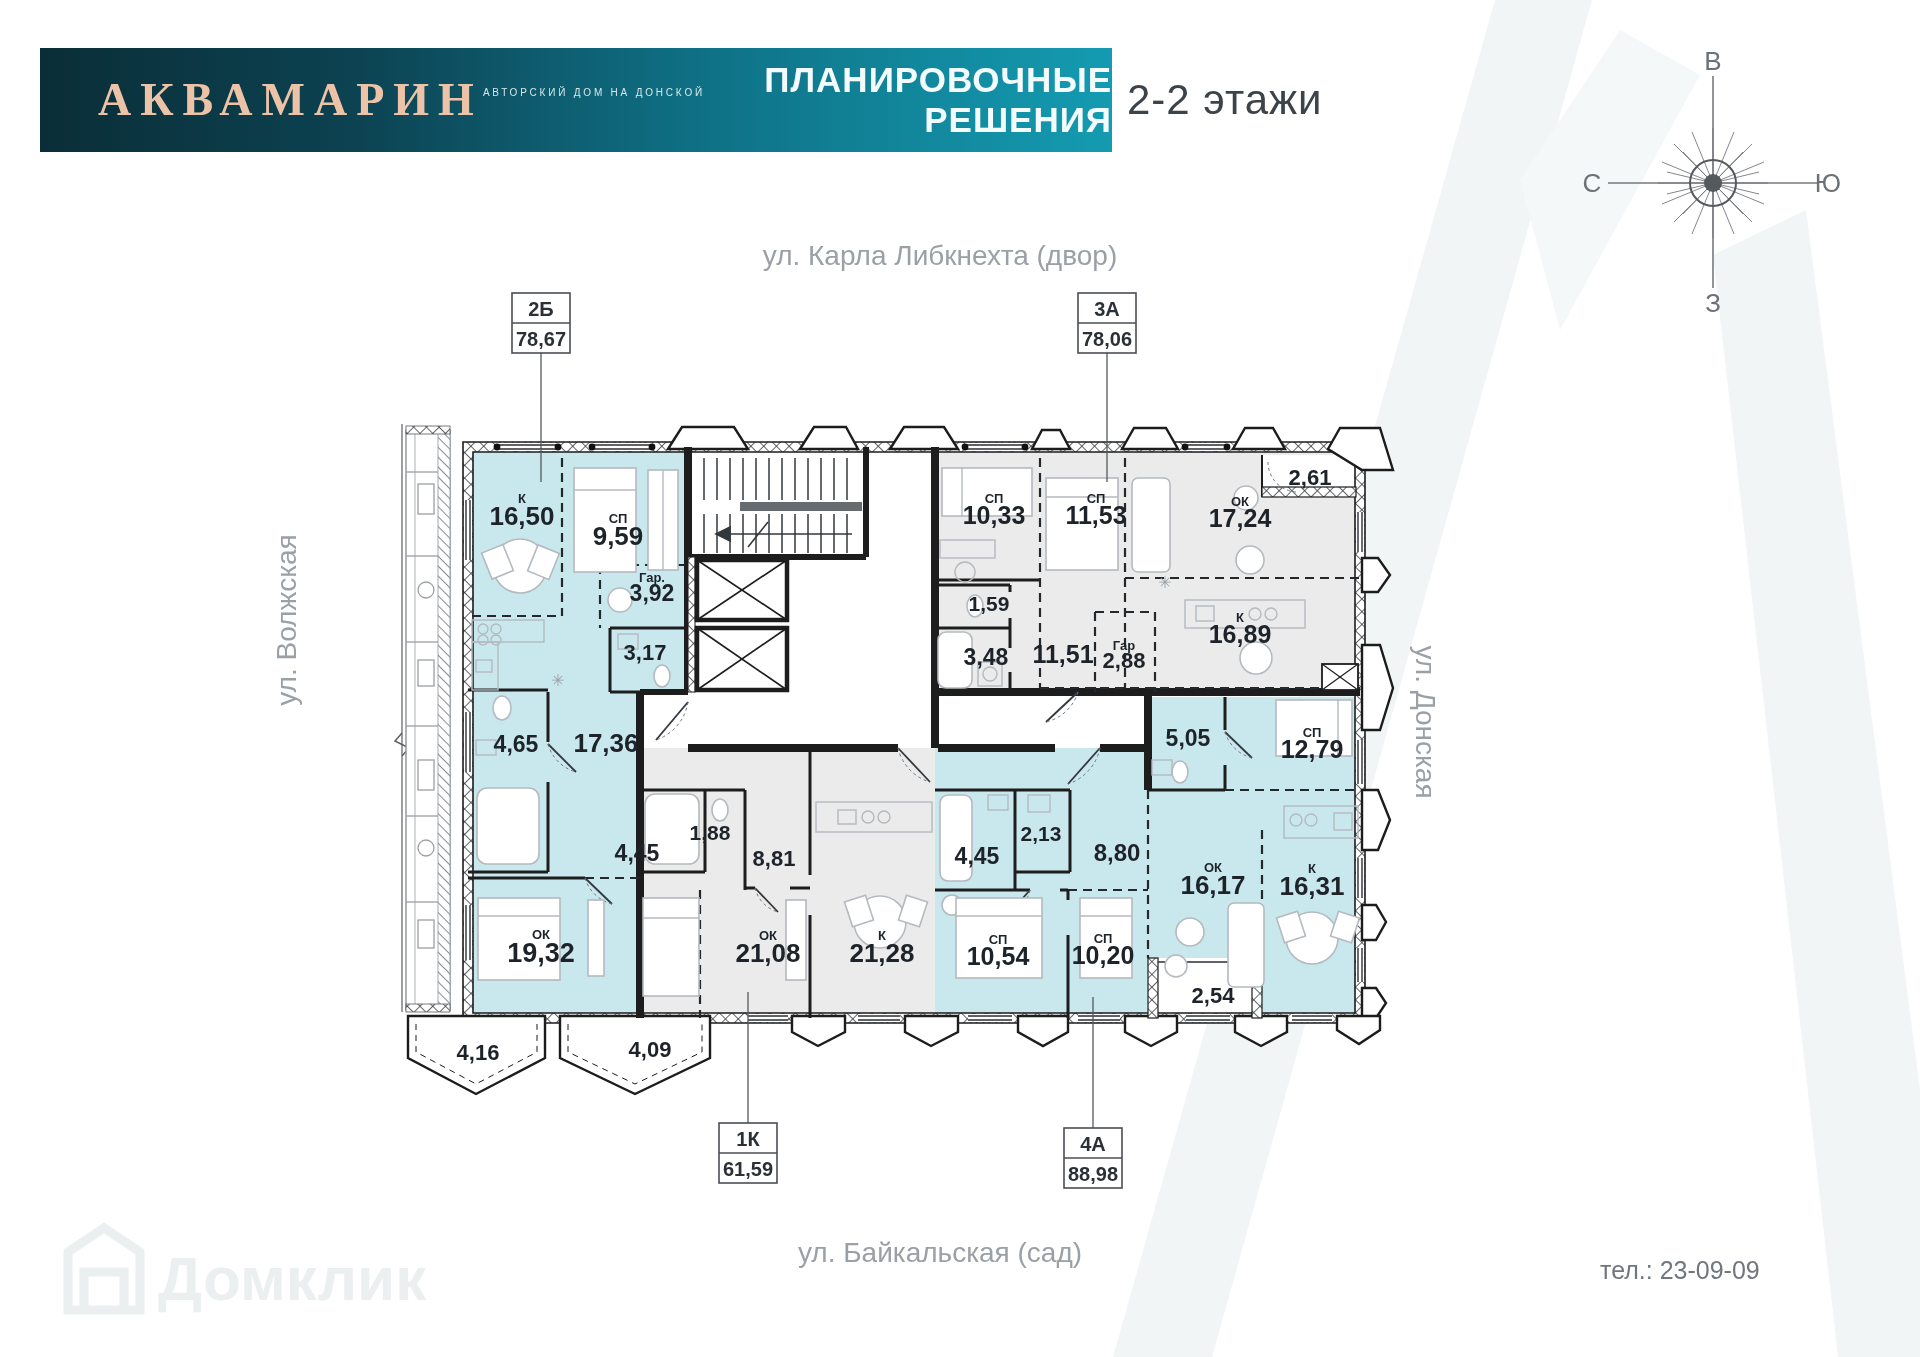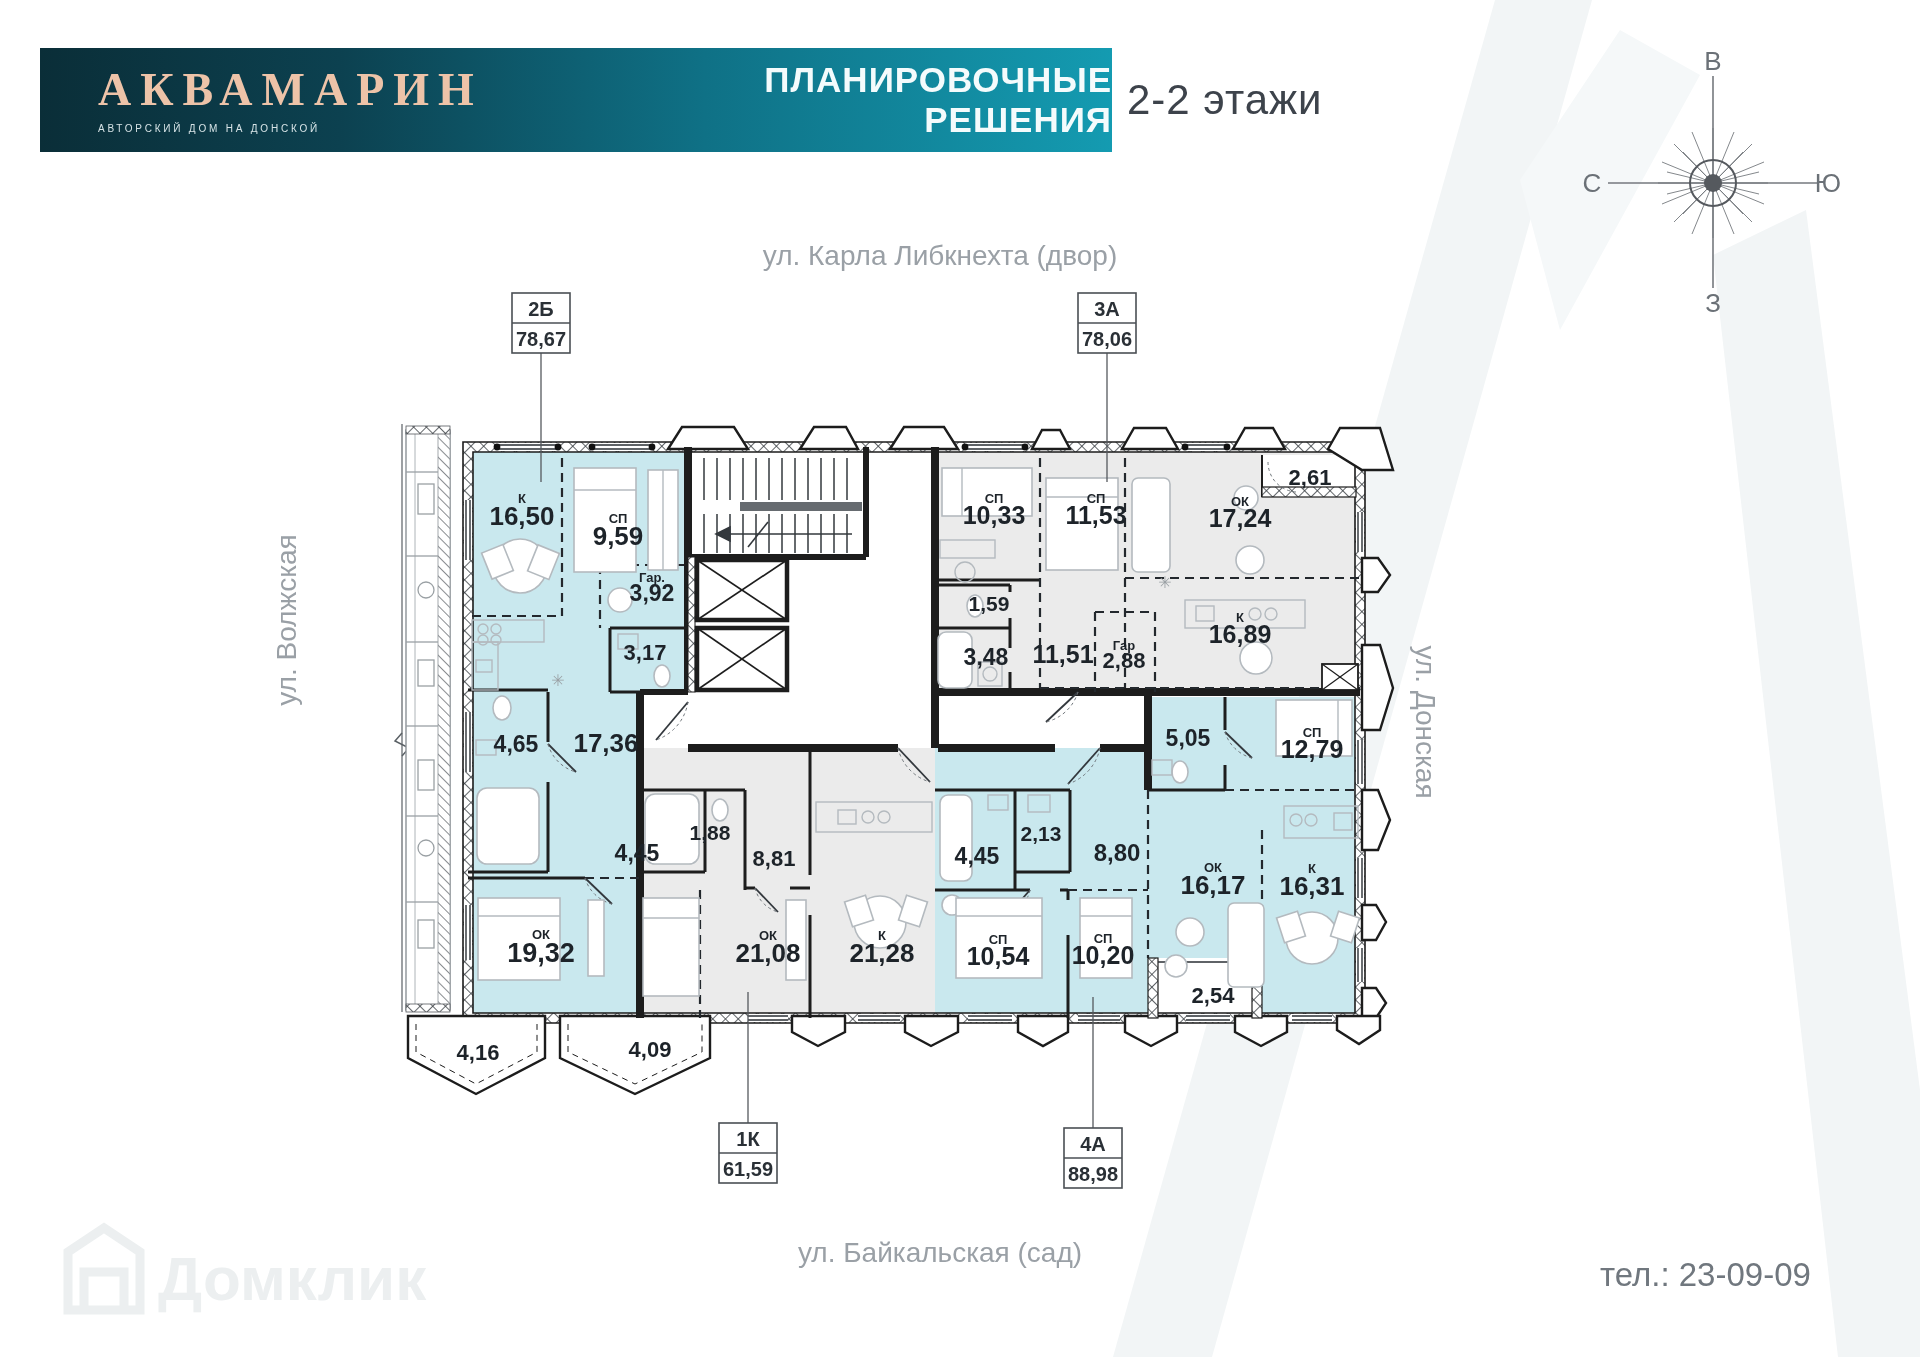--- a/index.html
+++ b/index.html
@@ -4,32 +4,32 @@
 <style>
   html,body{margin:0;padding:0;background:#fff;}
   #page{position:relative;width:1920px;height:1357px;overflow:hidden;background:#ffffff;
         font-family:"Liberation Sans", sans-serif;}
   
   .wm-band{position:absolute;z-index:0;}
   
   #header-band{position:absolute;left:40px;top:48px;width:1072px;height:104px;z-index:2;
      background:linear-gradient(90deg,#0a2e38 0%,#0c4150 28%,#0f7186 62%,#149bb1 100%);
      display:flex;align-items:center;}
-  #brand-block{margin-left:58px;display:flex;flex-direction:column;}
+  #brand-block{margin-left:58px;display:flex;flex-direction:row;}
   #brand-title{font-family:"Liberation Serif", serif;font-size:46px;font-weight:bold;
      letter-spacing:9px;color:#edc3a8;line-height:1;}
   #brand-sub{margin-top:10px;font-size:10px;letter-spacing:2.8px;color:#e8f2f4;opacity:.92;}
   #sheet-title{position:absolute;left:555px;top:0;height:104px;display:flex;align-items:center;
      font-size:35px;font-weight:bold;letter-spacing:1px;color:#f4fbfc;text-align:right;}
   #floors-label{position:absolute;left:1127px;top:48px;height:104px;display:flex;align-items:center;
      z-index:2;font-size:42px;font-weight:300;color:#3d434b;letter-spacing:1px;}
   
   #section-label{position:absolute;left:86px;top:1252px;z-index:2;font-size:45px;font-weight:300;
      color:#2c3238;letter-spacing:.5px;}
-  #phone-label{position:absolute;left:1600px;top:1256px;z-index:2;font-size:33px;font-weight:300;
+  #phone-label{position:absolute;left:1600px;top:1256px;z-index:2;font-size:25px;font-weight:300;
      color:#70777e;}
   svg{position:absolute;left:0;top:0;z-index:1;}
   text{font-family:"Liberation Sans", sans-serif;}
   .street{fill:#9aa0a6;font-size:28px;}
   .room-num{fill:#1d2329;font-weight:bold;text-anchor:middle;}
   .room-tag{fill:#1d2329;font-weight:bold;font-size:13px;text-anchor:middle;}
   .callout-txt{fill:#2a3036;font-size:20px;font-weight:bold;text-anchor:middle;}
   .compass-lb{fill:#6b7177;font-size:26px;text-anchor:middle;}
   .furn{stroke:#b4babf;stroke-width:1.6;fill:#ffffff;}
   .furnl{stroke:#b4babf;stroke-width:1.4;fill:none;}

